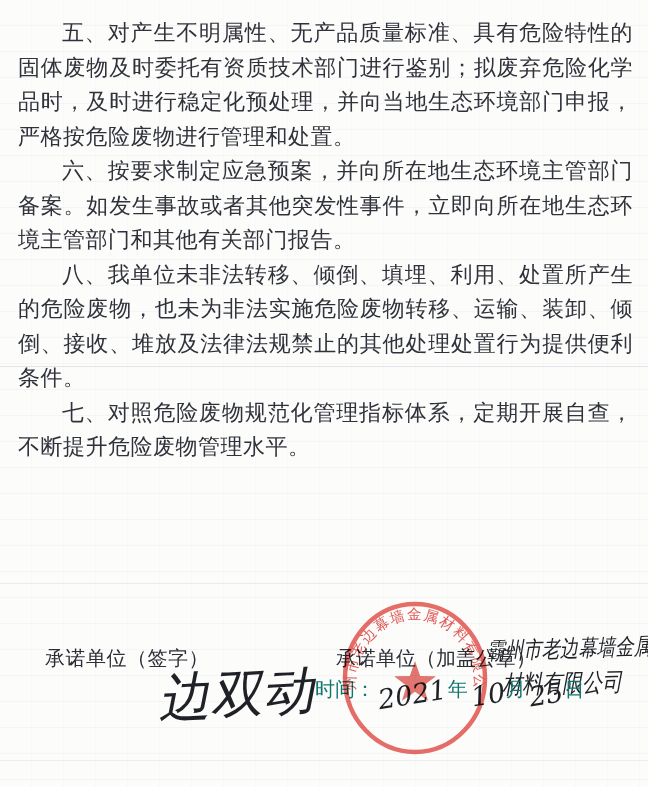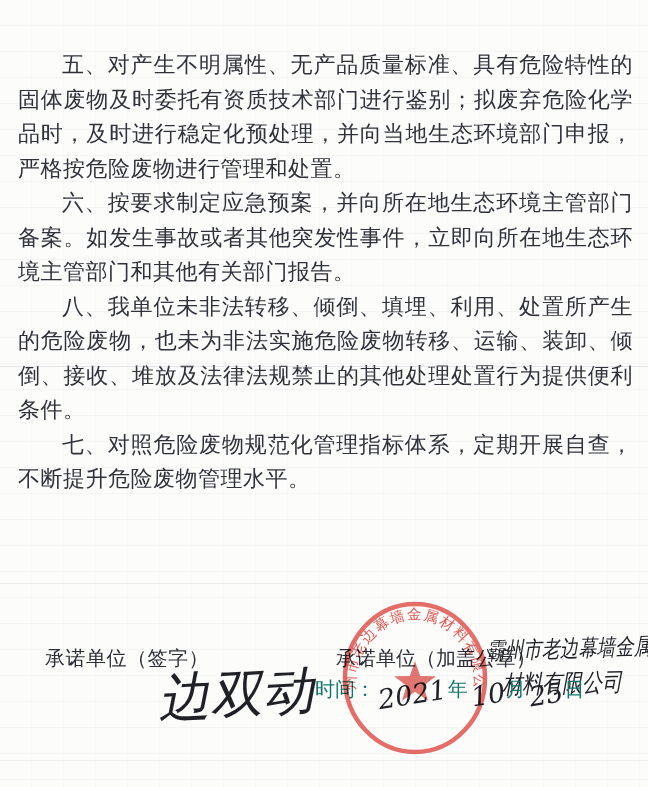--- a/index.html
+++ b/index.html
@@ -25,21 +25,20 @@
     pointer-events:none;
   }
   .body-text{
     position:absolute;
     top:16px;left:18px;right:15px;
     font-size:22px;
     line-height:34.5px;
     letter-spacing:.5px;
     color:#30323b;
     text-align:justify;
-    margin-top:32px;
   }
   .body-text p{margin:0;text-indent:2em;}
   .lbl{
     position:absolute;
     font-size:20px;
     letter-spacing:.5px;
     color:#2c2e37;
     white-space:nowrap;
   }
   .hand{

